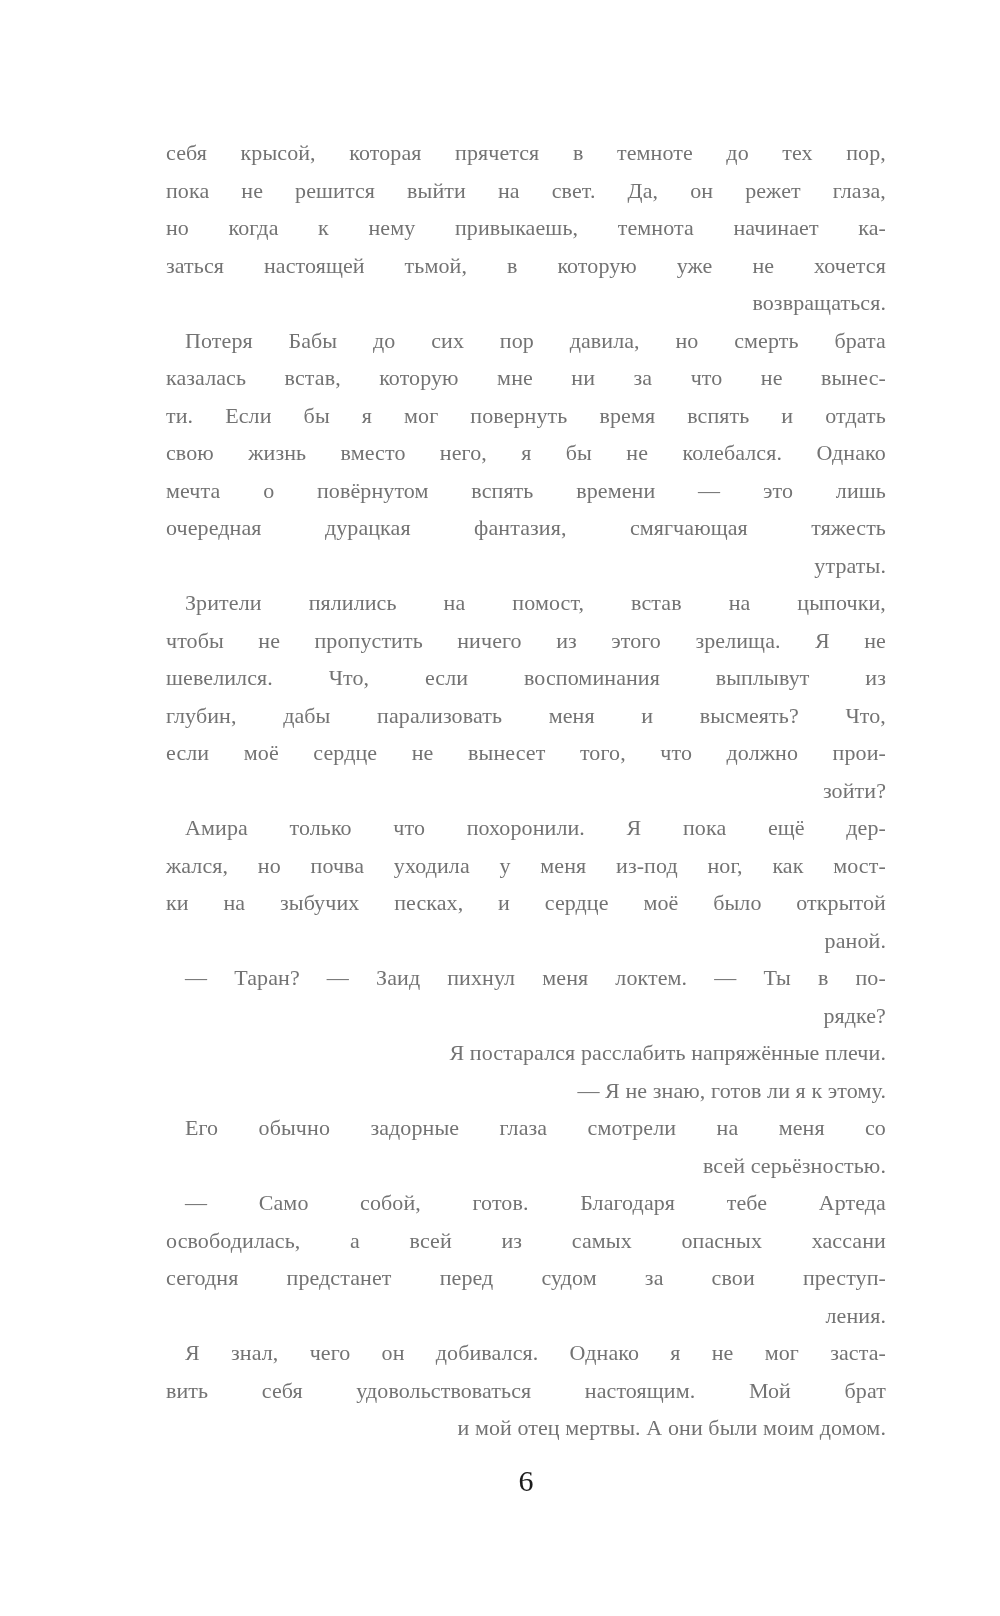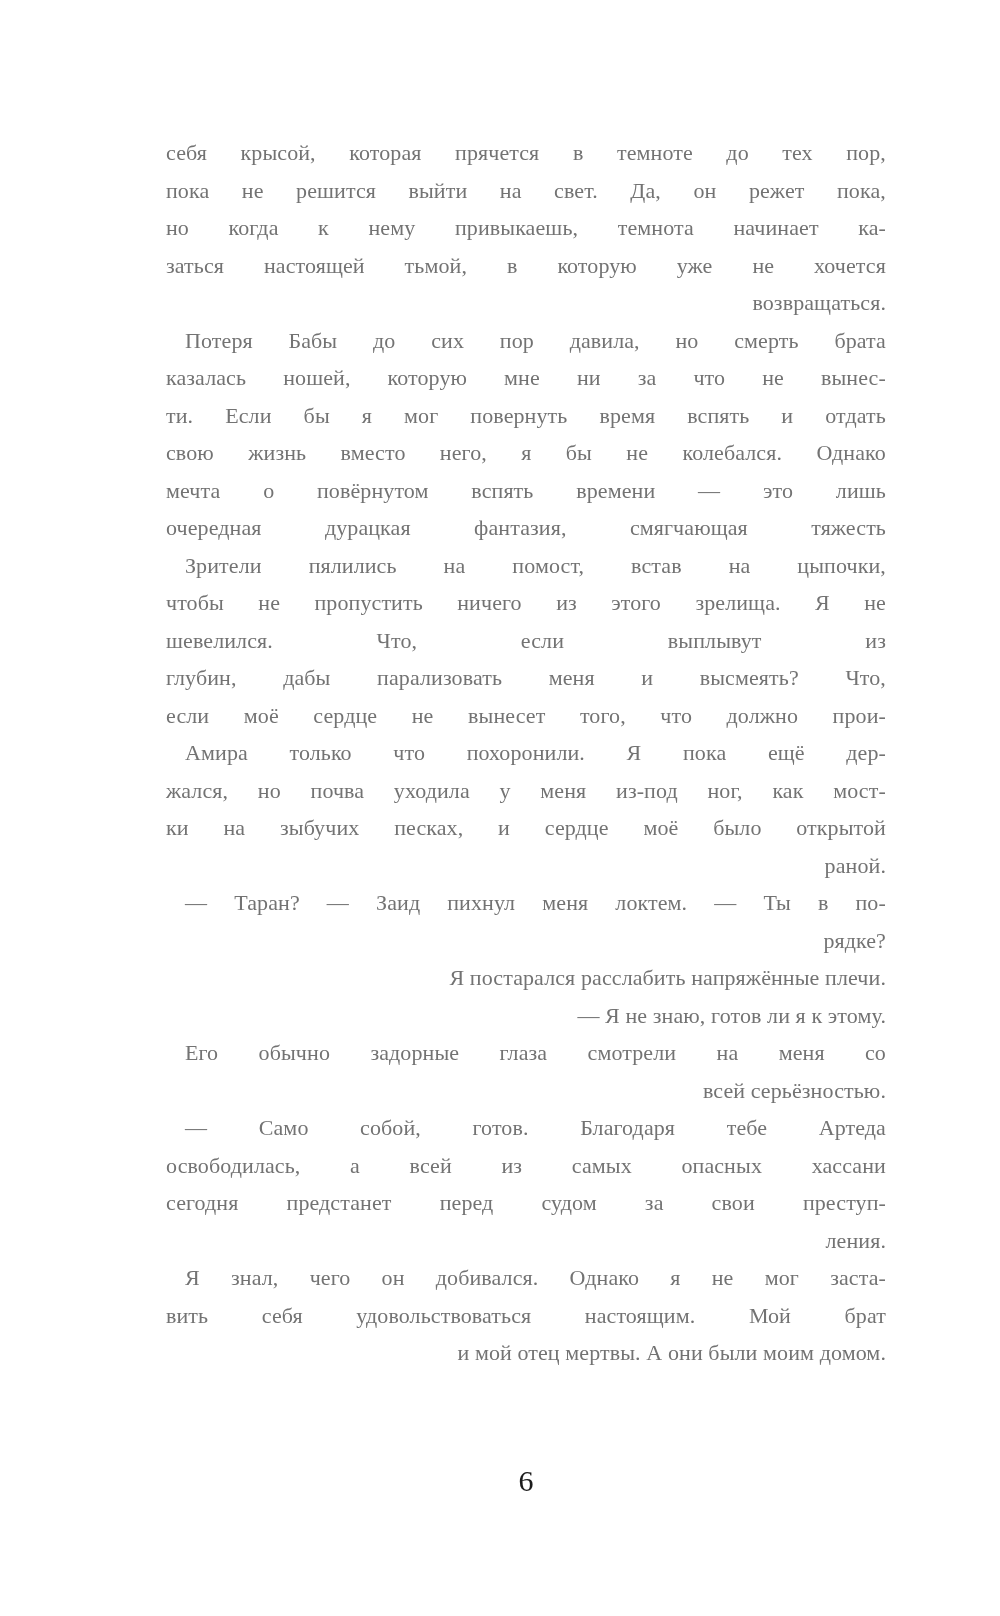--- a/index.html
+++ b/index.html
@@ -87,21 +87,21 @@
         <div class="line just">
           <span>пока</span>
           <span>не</span>
           <span>решится</span>
           <span>выйти</span>
           <span>на</span>
           <span>свет.</span>
           <span>Да,</span>
           <span>он</span>
           <span>режет</span>
-          <span>пока,</span>
+          <span>глаза,</span>
         </div>
         <div class="line just">
           <span>но</span>
           <span>когда</span>
           <span>к</span>
           <span>нему</span>
           <span>привыкаешь,</span>
           <span>темнота</span>
           <span>начинает</span>
           <span>ка-</span>
@@ -125,21 +125,21 @@
           <span>до</span>
           <span>сих</span>
           <span>пор</span>
           <span>давила,</span>
           <span>но</span>
           <span>смерть</span>
           <span>брата</span>
         </div>
         <div class="line just">
           <span>казалась</span>
-          <span>ношей,</span>
+          <span>встав,</span>
           <span>которую</span>
           <span>мне</span>
           <span>ни</span>
           <span>за</span>
           <span>что</span>
           <span>не</span>
           <span>вынес-</span>
         </div>
         <div class="line just">
           <span>ти.</span>
@@ -174,20 +174,21 @@
           <span>это</span>
           <span>лишь</span>
         </div>
         <div class="line just">
           <span>очередная</span>
           <span>дурацкая</span>
           <span>фантазия,</span>
           <span>смягчающая</span>
           <span>тяжесть</span>
         </div>
+        <div class="line last">утраты.</div>
       </div>
       <div class="para">
         <div class="line just indent">
           <span>Зрители</span>
           <span>пялились</span>
           <span>на</span>
           <span>помост,</span>
           <span>встав</span>
           <span>на</span>
           <span>цыпочки,</span>
@@ -200,20 +201,21 @@
           <span>из</span>
           <span>этого</span>
           <span>зрелища.</span>
           <span>Я</span>
           <span>не</span>
         </div>
         <div class="line just">
           <span>шевелился.</span>
           <span>Что,</span>
           <span>если</span>
+          <span>воспоминания</span>
           <span>выплывут</span>
           <span>из</span>
         </div>
         <div class="line just">
           <span>глубин,</span>
           <span>дабы</span>
           <span>парализовать</span>
           <span>меня</span>
           <span>и</span>
           <span>высмеять?</span>
@@ -223,20 +225,21 @@
           <span>если</span>
           <span>моё</span>
           <span>сердце</span>
           <span>не</span>
           <span>вынесет</span>
           <span>того,</span>
           <span>что</span>
           <span>должно</span>
           <span>прои-</span>
         </div>
+        <div class="line last">зойти?</div>
       </div>
       <div class="para">
         <div class="line just indent">
           <span>Амира</span>
           <span>только</span>
           <span>что</span>
           <span>похоронили.</span>
           <span>Я</span>
           <span>пока</span>
           <span>ещё</span>

